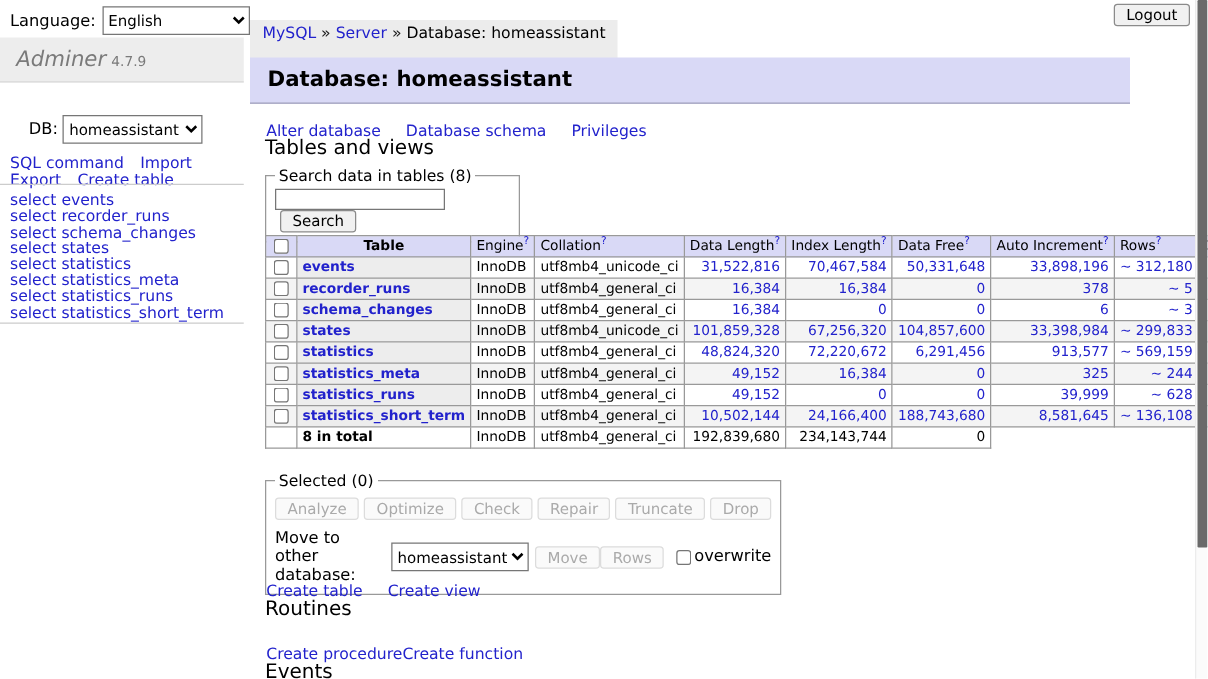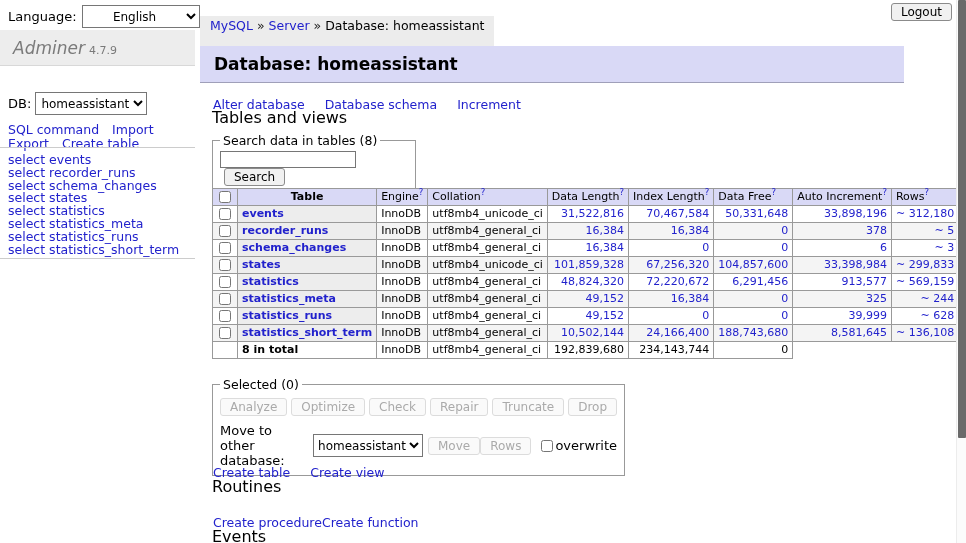--- a/index.html
+++ b/index.html
@@ -1,32 +1,32 @@
 <!DOCTYPE html>
 <html><head>
 <meta charset="utf-8">
 <style>
   html,body{margin:0;padding:0;}
   body{width:966px;height:543px;position:relative;overflow:hidden;background:#fff;
        font-family:"DejaVu Sans",sans-serif;font-size:13px;color:#000;}
   a{color:#2222cc;text-decoration:none;cursor:pointer;}
-  select{font-family:"DejaVu Sans",sans-serif;font-size:12px;height:23px;border:1px solid #767676;background:#fff;text-align:center;}
+  select{font-family:"DejaVu Sans",sans-serif;font-size:12px;height:23px;border:1px solid #767676;background:#fff;}
   .btn{font-family:"DejaVu Sans",sans-serif;font-size:12px;background:#f1f1f1;border:1px solid #8b8b8b;
        border-radius:3px;padding:1px 9px;color:#000;}
   .btn:disabled{color:#aaaaaa;border-color:#dcdcdc;background:#fafafa;}
   input[type=checkbox]{width:12px;height:12px;margin:1px 2px;vertical-align:middle;}
 
   
   #lang-row{position:absolute;left:8px;top:5px;}
   #lang-row select{width:118px;margin-left:5px;}
   #h1bar{position:absolute;left:0;top:30px;width:195px;height:36px;background:#ededed;
          line-height:36px;padding-left:13px;box-sizing:border-box;border-bottom:1px solid #d8d8d8;}
   .app-name{font-style:italic;color:#7a7a7a;font-size:17px;}
   .app-ver{color:#7a7a7a;font-size:11px;margin-left:0;}
-  #db-row{position:absolute;left:8px;top:92px;}
+  #db-row{position:absolute;left:23px;top:92px;}
   #db-row select{width:112px;margin-left:4px;}
   #action-links{position:absolute;left:8px;top:110px;width:178px;display:flex;flex-wrap:wrap;
                 column-gap:13px;row-gap:1px;font-size:12.5px;line-height:13px;}
   .divider{position:absolute;left:0;width:195px;border-top:1px solid #ccc;}
   #divider-1{top:147px;} #divider-2{top:258px;}
   #table-links{position:absolute;left:8px;top:154px;font-size:12.5px;line-height:12.8px;}
   #table-links a{display:block;}
 
   
   #breadcrumb{position:absolute;left:200px;top:3px;height:32px;line-height:20px;background:#ececec;
@@ -119,21 +119,21 @@
 <div class="divider" id="divider-2"></div>
 
 <p id="breadcrumb"><a>MySQL</a><span class="bc-sep"> » </span><a>Server</a><span class="bc-sep"> » </span><span>Database: homeassistant</span></p>
 <button id="logout-btn" class="btn">Logout</button>
 
 <h2 id="h2bar">Database: homeassistant</h2>
 
 <p id="nav-links">
     <a>Alter database</a>
     <a>Database schema</a>
-    <a>Increment</a>
+    <a>Privileges</a>
   </p>
 
 <h3 class="sect" id="h3-tables">Tables and views</h3>
 
 <fieldset id="search-fs">
   <legend>Search data in tables (8)</legend>
   <input id="search-input" type="text" value="" style="">
   <button id="search-btn" class="btn">Search</button>
 </fieldset>
 

